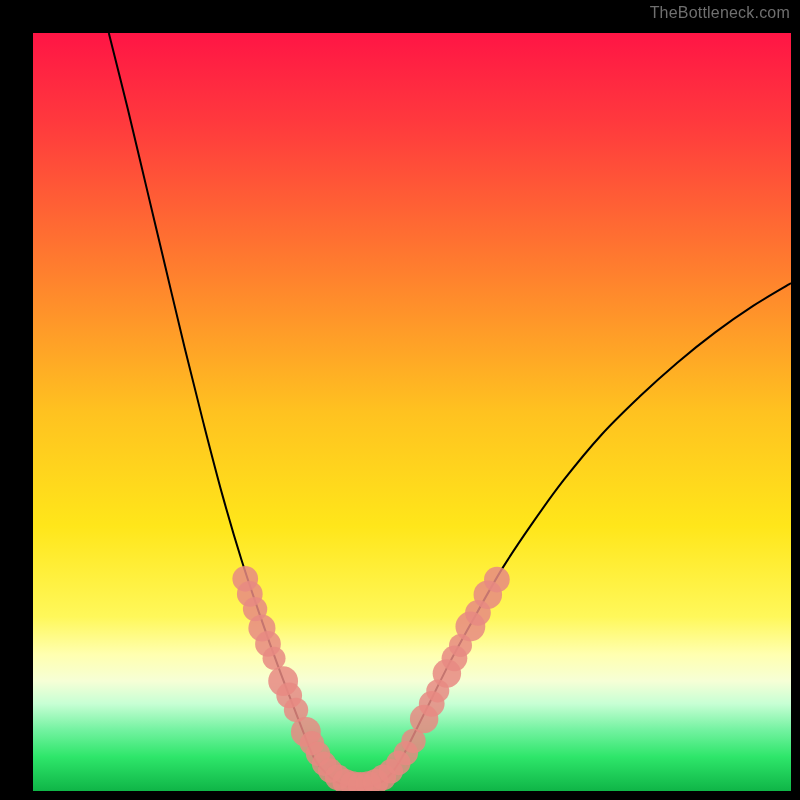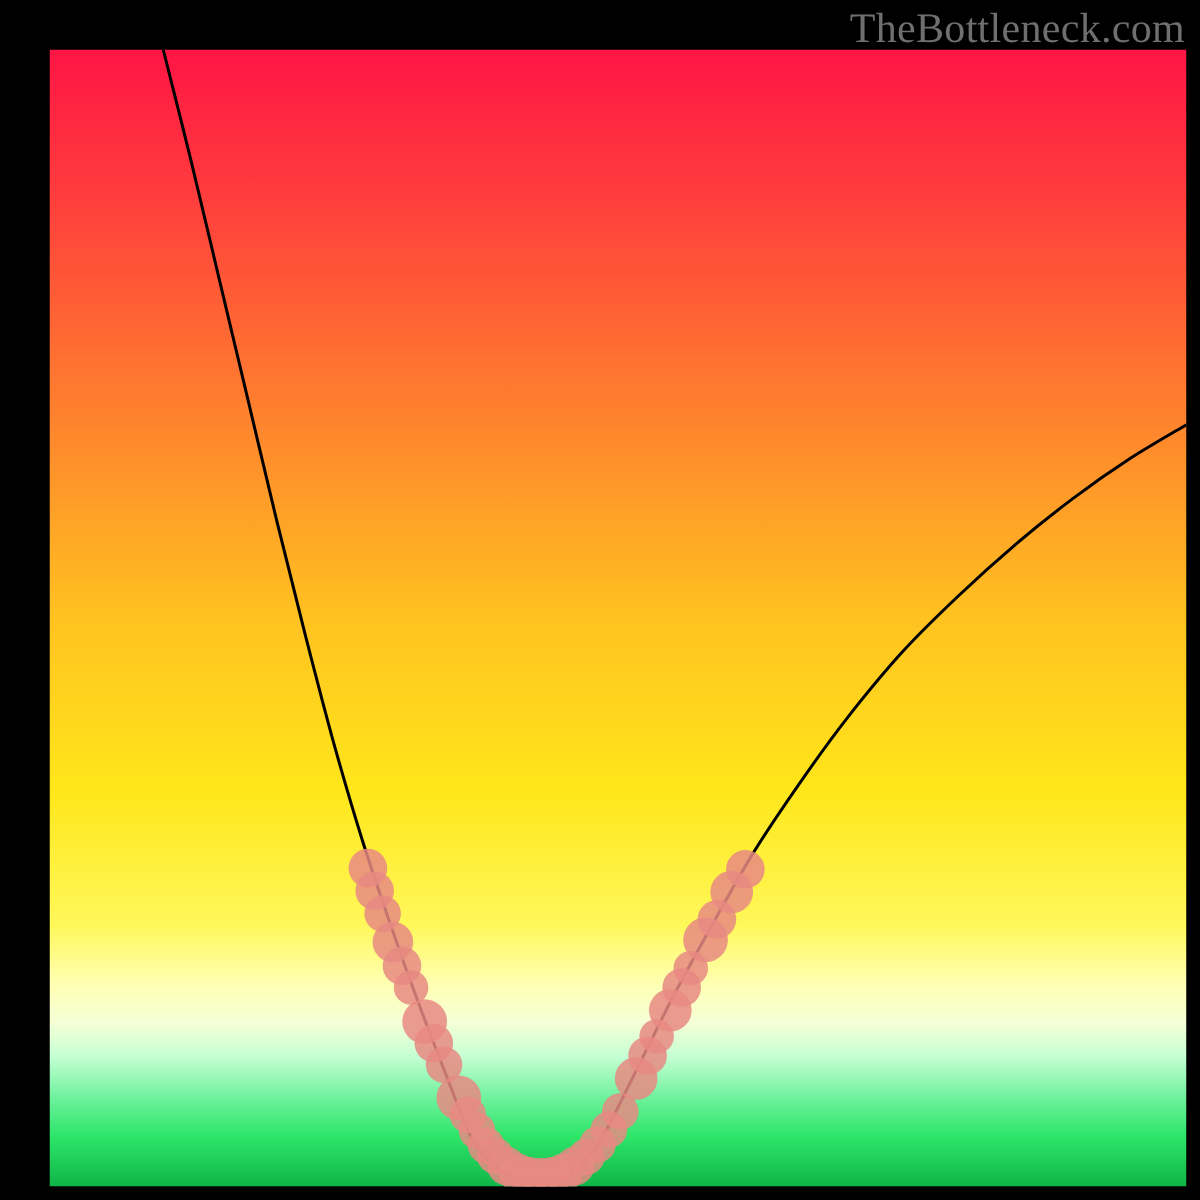--- a/index.html
+++ b/index.html
@@ -17,25 +17,24 @@
     top: 0;
     width: 800px;
     height: 800px;
     background: #000;
   }
   .watermark {
     position: absolute;
     top: 4px;
     right: 10px;
     color: #6f6f6f;
-    font-size: 28px;
+    font-size: 16px;
     font-weight: 500;
     letter-spacing: 0.2px;
     z-index: 10;
-    font-family: Liberation Serif, serif;
   }
   .plot-wrap {
     position: absolute;
     left: 33px;
     top: 33px;
     width: 758px;
     height: 758px;
   }
   svg {
     display: block;

